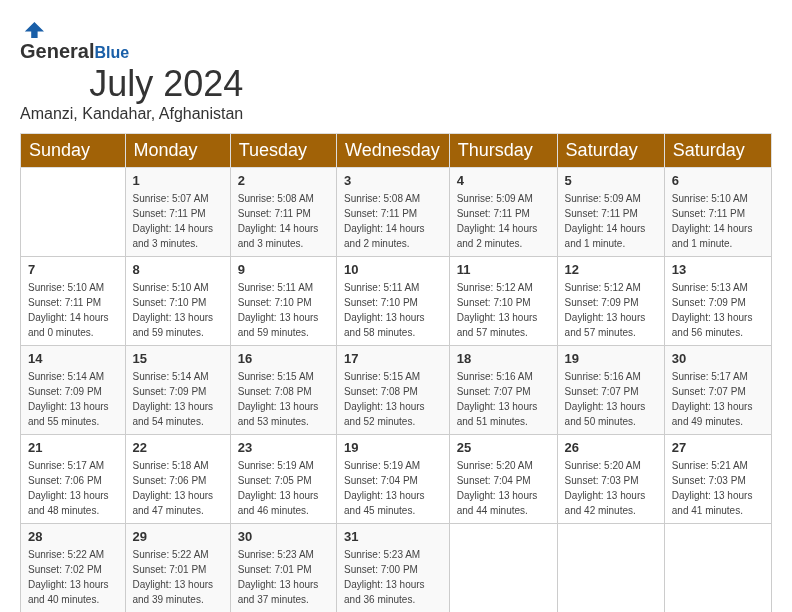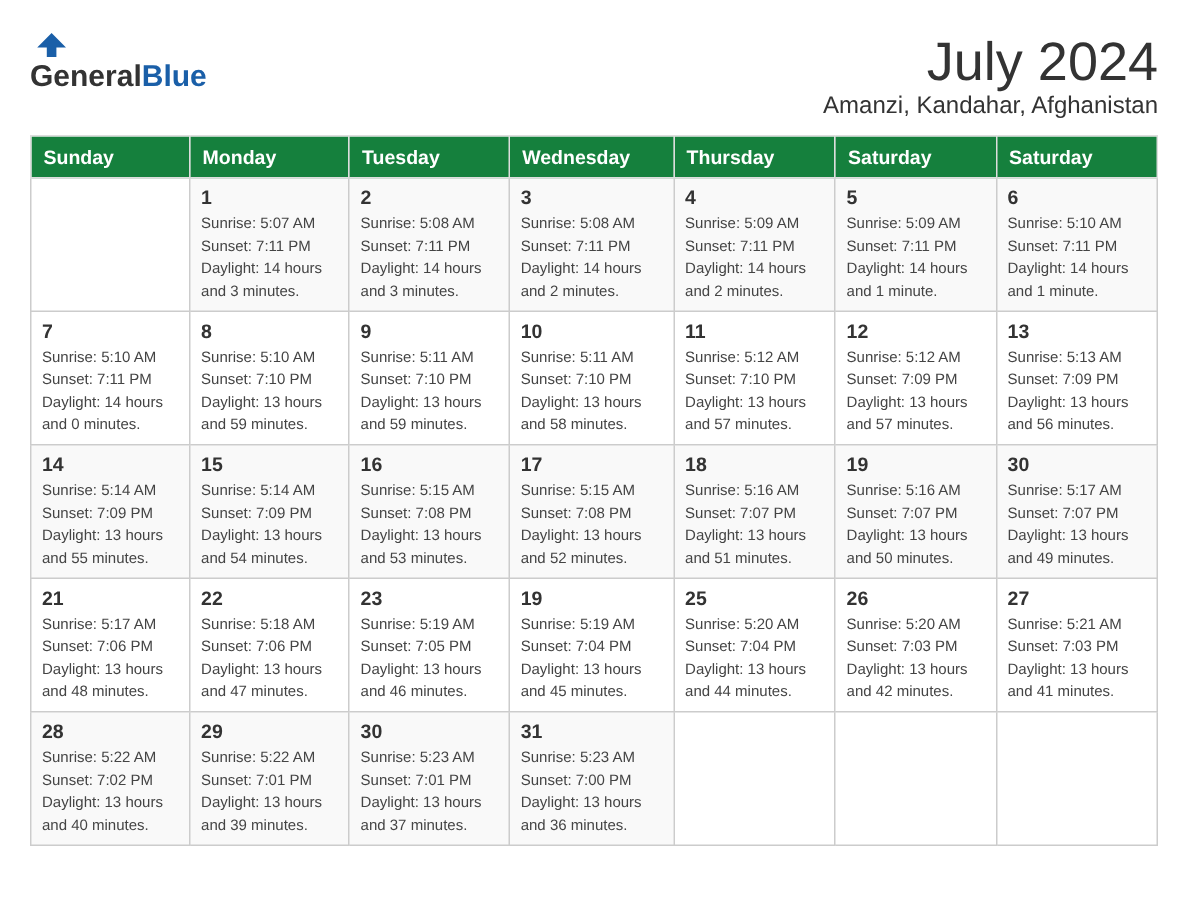--- a/index.html
+++ b/index.html
@@ -8,20 +8,21 @@
       background: #fff;
       width: 792px;
       min-height: 612px;
       padding: 20px;
     }
     .header-section {
       display: flex;
       justify-content: space-between;
       align-items: flex-start;
       margin-bottom: 10px;
+      flex-direction: column;
     }
     .logo {
       display: flex;
       flex-direction: column;
       align-items: flex-start;
     }
     .logo-icon {
       width: 24px;
       height: 20px;
       display: inline-block;
@@ -45,26 +46,26 @@
       color: #333;
       font-weight: normal;
       text-align: right;
     }
     .calendar-table {
       width: 100%;
       border-collapse: collapse;
       font-size: 11px;
     }
     .calendar-table thead tr th {
-      background-color: #15803d;
+      background-color: #a16207;
       color: #fff;
       text-align: left;
       padding: 6px 8px;
-      font-size: 13px;
-      font-weight: bold;
+      font-size: 18px;
+      font-weight: normal;
       border: 1px solid #ddd;
     }
     .calendar-table tbody tr td {
       border: 1px solid #ccc;
       vertical-align: top;
       padding: 5px 7px;
       width: 113px;
       min-height: 80px;
       background: #fff;
     }
@@ -92,21 +93,21 @@
 
 <div class="header-section">
   <div class="logo">
     <div class="logo-row">
       <svg class="logo-icon" viewBox="0 0 30 24">
         <polygon points="18,2 30,14 22,14 22,22 14,22 14,14 6,14" fill="#1a5fa8"></polygon>
       </svg>
     </div>
     <div style="display:flex; align-items:baseline; gap:0;">
       <span style="font-size:20px; font-weight:bold; color:#333;">General</span>
-      <span style="font-size:20px; font-weight:bold; color:#1a5fa8;">Blue</span>
+      <span style="font-size:16px; font-weight:bold; color:#1a5fa8;">Blue</span>
     </div>
   </div>
   <div class="title-section">
     <div class="month-title">July 2024</div>
     <div class="location-title">Amanzi, Kandahar, Afghanistan</div>
   </div>
 </div>
 
 <table class="calendar-table">
   <thead>

